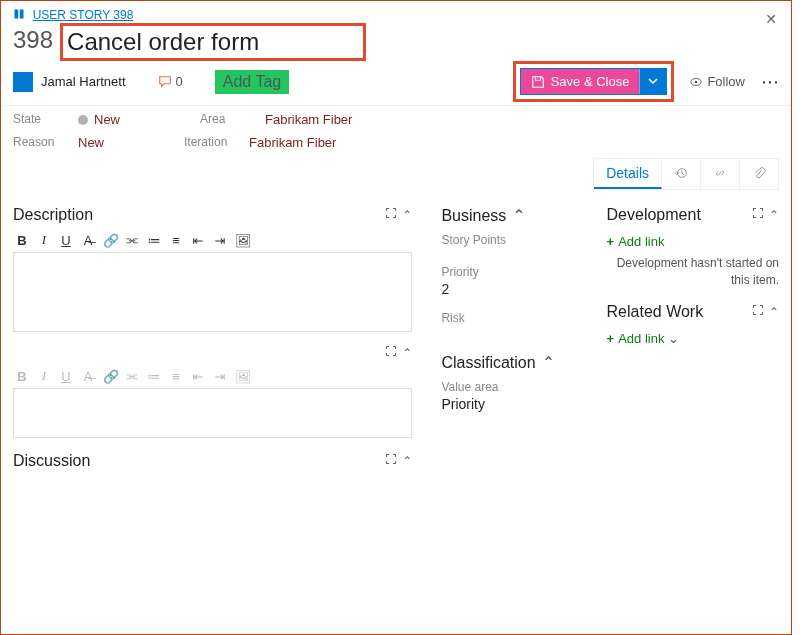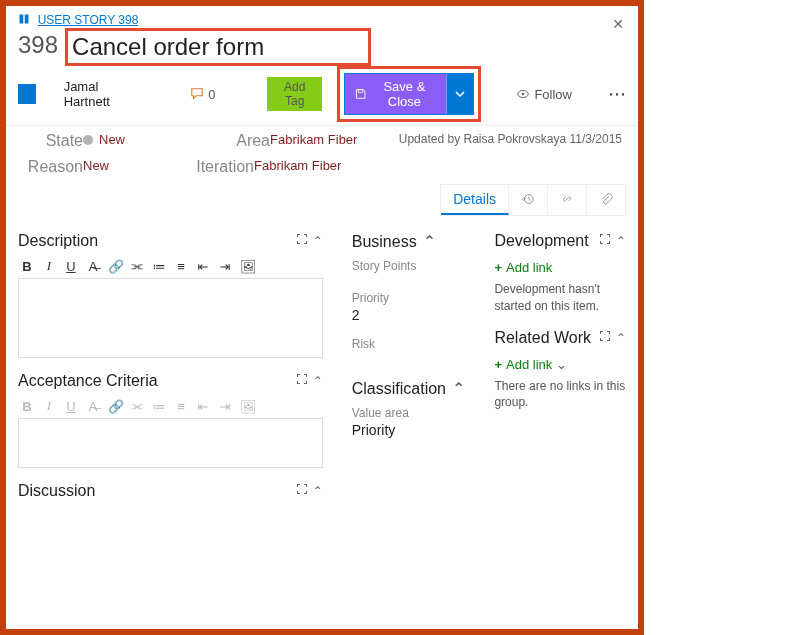--- a/index.html
+++ b/index.html
@@ -1,38 +1,38 @@
 <!DOCTYPE html>
 <html><head>
 <meta charset="utf-8">
 <style>
   * { box-sizing: border-box; font-family: "Segoe UI", Arial, sans-serif; }
   body { margin: 0; background: #fff; font-size: 13px; color: #333; }
-  .frame { width: 644px; height: 635px; border: 6px solid #c2410c; position: relative; overflow: hidden; }
+  .frame { width: 792px; height: 635px; border: 1px solid #c2410c; position: relative; overflow: hidden; }
   .hdr { padding: 6px 12px 0 12px; }
   .breadcrumb { color: #0078d4; font-size: 12px; text-decoration: underline; }
   .breadcrumb-icon { color: #0078d4; margin-right: 4px; vertical-align: -1px; }
   .close-x { position: absolute; top: 10px; right: 14px; font-size: 14px; color: #666; cursor: pointer; }
   .title-row { padding: 4px 12px; display: flex; align-items: flex-start; }
   .wid { font-size: 24px; color: #555; margin-right: 10px; }
   .title-input { border: none; font-size: 24px; color: #222; outline: none; padding: 2px 4px; width: 300px; }
   .hl-red { outline: 3px solid #e34b30; }
-  .toolbar-row { display: flex; align-items: center; padding: 6px 12px 10px 12px; gap: 22px; border-bottom: 1px solid #eee; position: relative; }
+  .toolbar-row { display: flex; align-items: center; padding: 6px 12px 10px 12px; gap: 2px; border-bottom: 1px solid #eee; position: relative; }
   .avatar { width: 20px; height: 20px; background: #0078d4; display: inline-block; vertical-align: middle; }
   .assignee { font-size: 13px; color: #222; margin-left: 6px; margin-right: 30px; }
   .comment-count { color: #e37b30; margin-right: 30px; display: flex; align-items: center; gap: 4px; }
   .comment-count .n { color: #555; }
-  .add-tag { background: #84cc16; color: #555; padding: 3px 8px; font-size: 12px; border: none; }
+  .add-tag { background: #22c55e; color: #555; padding: 3px 8px; font-size: 16px; border: none; }
   .save-wrap { margin-left: auto; display: flex; border: 1px solid #0078d4; outline: 3px solid #e34b30; outline-offset: 4px; }
-  .save-btn { background: #8b5cf6; color: #fff; border: none; padding: 5px 10px; font-size: 13px; display: flex; align-items: center; gap: 6px; }
+  .save-btn { background: #ec4899; color: #fff; border: none; padding: 5px 10px; font-size: 13px; display: flex; align-items: center; gap: 6px; }
   .save-caret { background: #0078d4; color: #fff; border: none; border-left: 1px solid rgba(255,255,255,.4); padding: 5px 8px; }
   .follow { color: #555; margin-left: 20px; display: flex; align-items: center; gap: 4px; }
   .menu-dots { color: #333; margin-left: 14px; font-size: 18px; cursor: pointer; }
   .fields-row { display: flex; padding: 6px 12px 2px 12px; width: 100%; }
-  .lbl { width: 65px; color: #888; font-size: 16px; text-align: right; }
+  .lbl { width: 65px; color: #888; font-size: 12px; }
   .val { color: #7f1d1d; font-size: 13px; }
   .updated { margin-left: auto; color: #666; font-size: 12px; text-align: right; padding-right: 4px; }
   .tabs { float: right; display: flex; margin: 6px 12px 0 0; border: 1px solid #eee; }
   .tab { padding: 6px 12px; color: #666; font-size: 14px; border-right: 1px solid #eee; cursor: pointer; }
   .tab.active { color: #0078d4; border-bottom: 2px solid #0078d4; }
   .tab.icon svg { vertical-align: -2px; }
   .body-cols { display: flex; padding: 12px 12px; clear: both; gap: 29px; }
   .col-left { width: 440px; }
   .col-mid { width: 150px; }
   .col-right { width: 190px; }
@@ -40,21 +40,21 @@
   .section-head .controls { margin-left: auto; display: flex; gap: 6px; color: #666; font-size: 12px; }
   .section-head .chev { color: #555; margin-left: 6px; }
   .rte-toolbar { display: flex; gap: 8px; padding: 4px 2px; color: #333; font-size: 13px; align-items: center; }
   .rte-toolbar.disabled { color: #bbb; }
   .rte-toolbar span { width: 14px; text-align: center; }
   .rte-body { border: 1px solid #ddd; min-height: 80px; margin-bottom: 14px; }
   .fld-label { color: #888; font-size: 12px; margin-top: 8px; }
   .fld-val { color: #222; font-size: 14px; margin-top: 2px; }
   .add-link { color: #107c10; font-size: 13px; margin-top: 6px; display: inline-block; cursor: pointer; }
   .add-link .plus { font-weight: bold; margin-right: 4px; }
-  .muted { color: #555; font-size: 12px; margin-top: 6px; line-height: 1.4; }
+  .muted { color: #555; font-size: 12px; margin-top: 6px; line-height: 1.4; text-align: right; }
   .comment-row { display: flex; align-items: center; gap: 8px; margin-top: 8px; }
   .comment-input { flex: 1; border: 1px solid #ddd; padding: 6px 8px; color: #aaa; font-style: italic; font-size: 13px; }
   .state-dot { display:inline-block; width:10px; height:10px; border-radius:50%; background:#b2b2b2; margin-right:6px; vertical-align:-1px; }
   .fs-ico { display:inline-block; border:1px solid #666; width:10px; height:10px; position:relative; }
   .fs-ico::before,.fs-ico::after{content:'';position:absolute;background:#fff;}
   .fs-ico::before{left:2px;right:2px;top:-1px;bottom:-1px;}
   .fs-ico::after{top:2px;bottom:2px;left:-1px;right:-1px;}
 </style>
 </head>
 <body>
@@ -108,21 +108,20 @@
       <span>Follow</span>
     </span>
     <span class="menu-dots">⋯</span>
   </div>
 
   <div class="fields-row">
     <span class="lbl">State</span>
     <span class="val"><span class="state-dot"></span><span>New</span></span>
     <span class="lbl" style="margin-left:80px">Area</span>
     <span class="val">Fabrikam Fiber</span>
-    <span class="updated">Updated by Raisa Pokrovskaya 11/3/2015</span>
   </div>
   <div class="fields-row">
     <span class="lbl">Reason</span>
     <span class="val">New</span>
     <span class="lbl" style="margin-left:80px">Iteration</span>
     <span class="val">Fabrikam Fiber</span>
   </div>
 
   <div class="tabs">
     <div class="tab active">Details</div>
@@ -156,21 +155,20 @@
         <span>⫘</span>
         <span>≔</span>
         <span>≡</span>
         <span>⇤</span>
         <span>⇥</span>
         <span>🖼</span>
       </div>
       <div class="rte-body"></div>
 
       <div class="section-head">
-        <span>Acceptance Criteria</span>
         <span class="controls">
             <span class="fs-ico"></span>
             <span>⌃</span>
           </span>
       </div>
       <div class="rte-toolbar disabled">
         <span style="font-weight:bold">B</span>
           <span style="font-style:italic;font-family:serif">I</span>
           <span style="text-decoration:underline">U</span>
           <span>A̶</span>
@@ -223,16 +221,15 @@
       <div class="muted">Development hasn't started on this item.</div>
 
       <div class="section-head" style="margin-top:14px">
         <span>Related Work</span>
         <span class="controls">
             <span class="fs-ico"></span>
             <span>⌃</span>
           </span>
       </div>
       <span class="add-link"><span class="plus">+</span><span>Add link</span> <span style="color:#555">⌄</span></span>
-      <div class="muted">There are no links in this group.</div>
     </div>
   </div>
 </div>
 
 </body></html>

